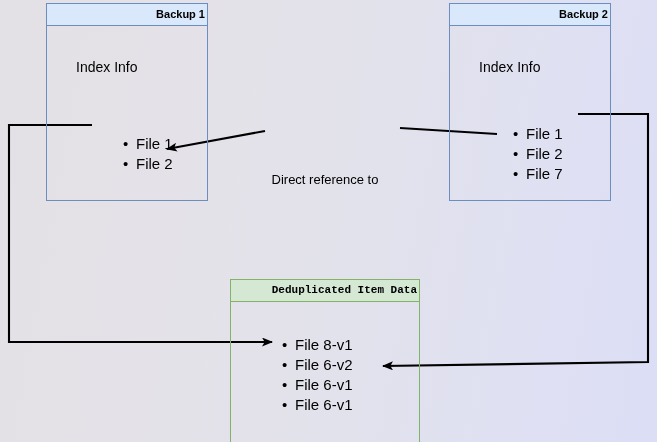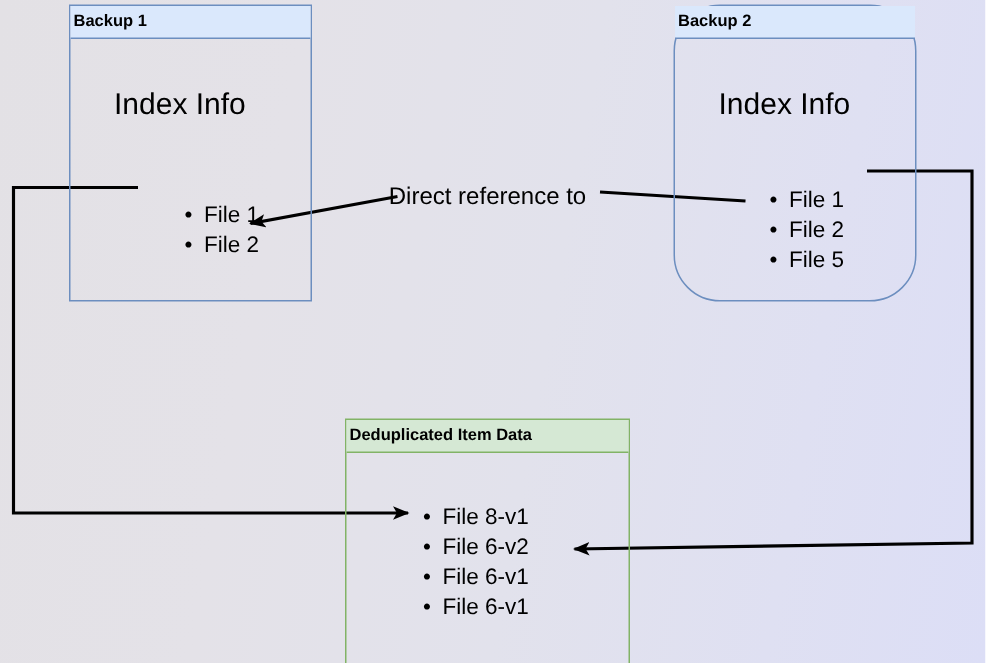--- a/index.html
+++ b/index.html
@@ -37,42 +37,43 @@
   }
   .node.blue {
     border: 1.6px solid #6c8ebf;
   }
   .node.green {
     border: 1.6px solid #82b366;
   }
   .node-header {
     box-sizing: border-box;
     width: 100%;
-    text-align: left;
+    text-align: right;
     font-weight: bold;
     font-size: 11px;
     color: #000000;
     line-height: 1;
     padding: 5px 2px 5px 2px;
   }
   .node.blue .node-header {
     background: #dae8fc;
     border-bottom: 1.6px solid #6c8ebf;
   }
   .node.green .node-header {
     background: #d5e8d4;
     border-bottom: 1.6px solid #82b366;
+    font-family: Liberation Mono, monospace;
   }
   .node-body {
     position: relative;
     width: 100%;
   }
   .body-title {
     position: absolute;
-    font-size: 20px;
+    font-size: 14px;
     color: #000;
     white-space: nowrap;
   }
   ul.item-list {
     position: absolute;
     margin: 0;
     padding: 0 0 0 18px;
     list-style: none;
   }
   ul.item-list li {
@@ -88,25 +89,26 @@
     left: -13px;
     top: 0;
     font-size: 15px;
     line-height: 20px;
     color: #000;
   }
 
   
   .edge-label {
     position: absolute;
-    font-size: 16px;
+    font-size: 13px;
     color: #000;
     text-align: center;
     line-height: 15px;
     white-space: nowrap;
+    margin-top: 48px;
   }
 </style>
 </head>
 <body>
 
 <div id="canvas">
 
   <svg id="edges" viewBox="0 0 657 442" width="657" height="442" xmlns="http://www.w3.org/2000/svg">
     <defs>
       <marker id="arrowFilled" markerWidth="11" markerHeight="9" refX="10" refY="4.5" orient="auto" markerUnits="userSpaceOnUse">
@@ -127,28 +129,28 @@
     <div class="node-header">Backup 1</div>
     <div class="node-body" style="height:174px;">
       <div class="body-title" style="left:29px; top:33px;">Index Info</div>
       <ul class="item-list" style="left:71px; top:108px;">
         <li>File 1</li>
         <li>File 2</li>
       </ul>
     </div>
   </div>
 
-  <div class="node blue" style="left:449px; top:3px; width:162px; height:198px;border-radius:31px;">
+  <div class="node blue" style="left:449px; top:3px; width:162px; height:198px;">
     <div class="node-header">Backup 2</div>
     <div class="node-body" style="height:174px;">
       <div class="body-title" style="left:29px; top:33px;">Index Info</div>
       <ul class="item-list" style="left:58px; top:98px;">
         <li>File 1</li>
         <li>File 2</li>
-        <li>File 5</li>
+        <li>File 7</li>
       </ul>
     </div>
   </div>
 
   <div class="node green" style="left:230px; top:279px; width:190px; height:166px;">
     <div class="node-header">Deduplicated Item Data</div>
     <div class="node-body" style="height:142px;">
       <ul class="item-list" style="left:46px; top:33px;">
         <li>File 8-v1</li>
         <li>File 6-v2</li>

